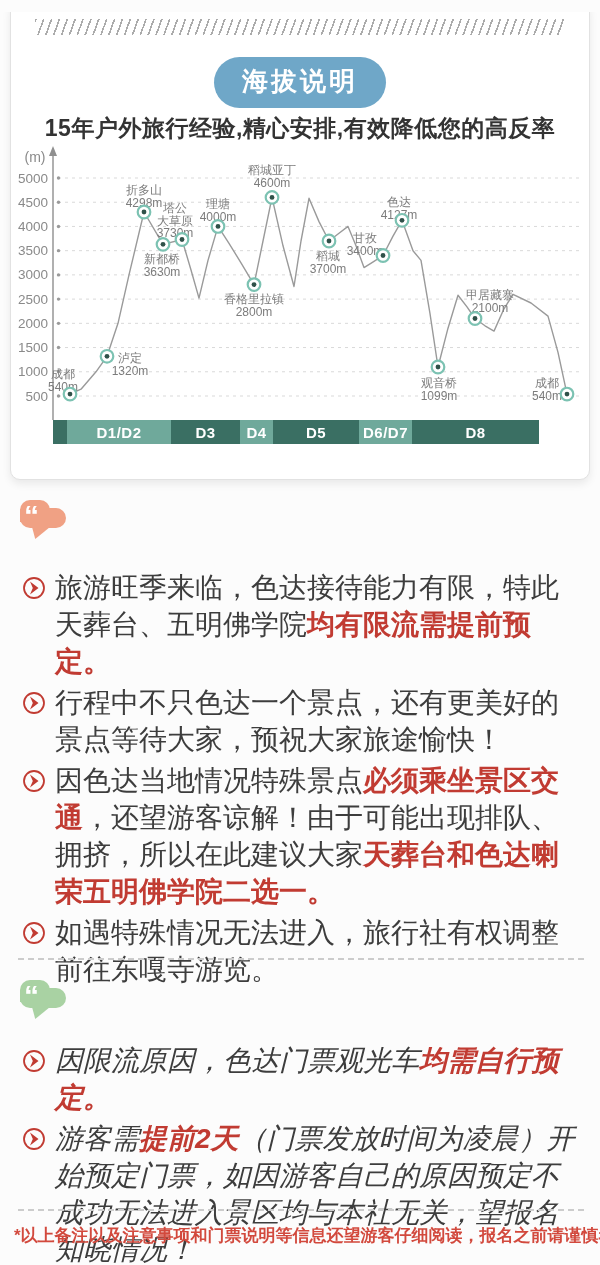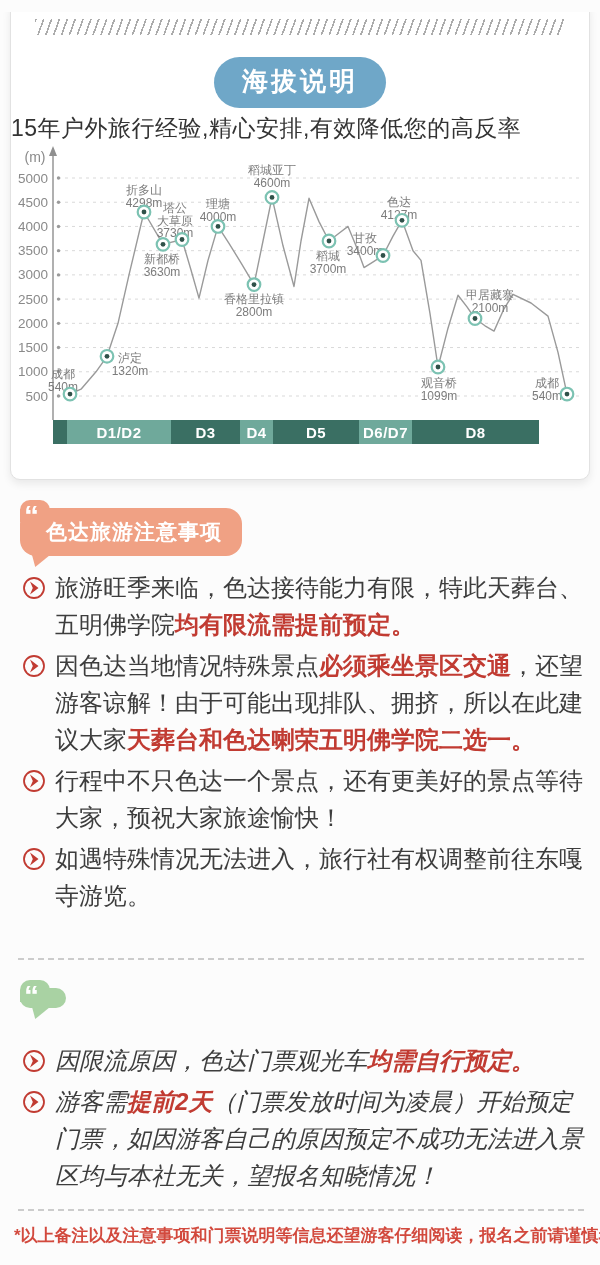--- a/index.html
+++ b/index.html
@@ -21,22 +21,22 @@
     position:absolute;left:24px;right:24px;top:18px;height:16px;
     background:repeating-linear-gradient(110deg,#ababab 0 1.6px,transparent 1.6px 7.4px);
   }
   .alt-pill{
     position:absolute;top:56px;left:50%;transform:translateX(-50%);
     background:#6FA7C8;color:#fff;
     font-size:26px;font-weight:bold;letter-spacing:3px;
     padding:7px 28px 9px 28px;border-radius:26px;white-space:nowrap;
   }
   .subtitle{
-    position:absolute;top:112px;left:0;width:100%;
-    font-size:23px;font-weight:400;color:#333;letter-spacing:0.5px;white-space:nowrap;
+    position:absolute;top:112px;left:0;width:100%;text-align:center;
+    font-size:23px;font-weight:700;color:#333;letter-spacing:0.5px;white-space:nowrap;
   }
   svg.chart{position:absolute;left:0;top:145px;display:block;}
 
   
   .bubble{
     position:absolute;color:#fff;font-size:21px;font-weight:bold;letter-spacing:1px;
     padding:10px 20px 10px 26px;border-radius:16px;white-space:nowrap;
   }
   .bubble .quote{
     position:absolute;top:-7px;left:4px;font-size:30px;font-weight:bold;color:#fff;line-height:1;
@@ -50,21 +50,21 @@
     background:inherit;
     clip-path:polygon(0 0,100% 0,18% 100%);
   }
   .bubble .quote{z-index:2;}
   .bubble .btxt{position:relative;z-index:1;}
 
   
   .blist{position:absolute;left:22px;width:566px;}
   .bullet{display:flex;align-items:flex-start;margin-bottom:4px;}
   .bullet .bicon{flex:none;width:24px;height:24px;margin:7px 9px 0 0;}
-  .bullet p{margin:0;width:528px;font-size:24px;line-height:37px;color:#3d3d3d;}
+  .bullet p{margin:0;width:528px;font-size:28px;line-height:37px;color:#3d3d3d;}
   .bullet .em{color:#C13B32;font-weight:bold;}
 
   .divider{position:absolute;left:18px;width:566px;border-top:2px dashed #cccccc;height:0;}
 
   .footnote{
     position:absolute;left:14px;top:1212px;width:580px;
     font-size:17px;font-weight:bold;color:#D2493D;letter-spacing:0px;white-space:nowrap;
   }
 </style>
 </head>
@@ -165,42 +165,42 @@
         <text x="489" text-anchor="middle" font-size="12" fill="#7c7c7c"><tspan x="489" y="288">甲居藏寨</tspan><tspan x="489" dy="12.5">2100m</tspan></text>
         <circle cx="474" cy="307.4888888888889" r="6.3" fill="#ffffff" stroke="#7CC2B2" stroke-width="2.2"></circle>
         <circle cx="474" cy="307.4888888888889" r="2.4" fill="#2F5149"></circle>
         <text x="546" text-anchor="middle" font-size="12" fill="#7c7c7c"><tspan x="546" y="376">成都</tspan><tspan x="546" dy="12.5">540m</tspan></text>
         <circle cx="566" cy="383.0622222222222" r="6.3" fill="#ffffff" stroke="#7CC2B2" stroke-width="2.2"></circle>
         <circle cx="566" cy="383.0622222222222" r="2.4" fill="#2F5149"></circle>
       </svg>
   </div>
 
   <div id="sections-root">
-      <div class="bubble" style="background: rgb(240, 161, 132); left: 20px; top: 496px;"><span class="quote-pad"></span><span class="quote">“</span><span class="btxt">色达旅游注意事项</span><span class="tail"></span></div>
+      <div class="bubble" style="background: rgb(240, 161, 132); left: 20px; top: 496px;"><span class="quote-pad"></span><span class="quote">“</span><span class="tail"></span></div>
       <div class="blist" style="top: 557px;">
         <div class="bullet">
           <span class="bicon"><svg width="24" height="24" viewBox="0 0 24 24">
               <circle cx="12" cy="12" r="10" fill="none" stroke="#C13B32" stroke-width="1.8"></circle>
               <polygon points="8,5.5 16.5,12 8,18.5 10.8,12" fill="#C13B32"></polygon>
             </svg></span>
           <p><span>旅游旺季来临，色达接待能力有限，特此天葬台、五明佛学院</span><span class="em">均有限流需提前预定。</span></p>
         </div>
         <div class="bullet">
           <span class="bicon"><svg width="24" height="24" viewBox="0 0 24 24">
               <circle cx="12" cy="12" r="10" fill="none" stroke="#C13B32" stroke-width="1.8"></circle>
               <polygon points="8,5.5 16.5,12 8,18.5 10.8,12" fill="#C13B32"></polygon>
             </svg></span>
+          <p><span>行程中不只色达一个景点，还有更美好的景点等待大家，预祝大家旅途愉快！</span></p>
+        </div>
+        <div class="bullet">
+          <span class="bicon"><svg width="24" height="24" viewBox="0 0 24 24">
+              <circle cx="12" cy="12" r="10" fill="none" stroke="#C13B32" stroke-width="1.8"></circle>
+              <polygon points="8,5.5 16.5,12 8,18.5 10.8,12" fill="#C13B32"></polygon>
+            </svg></span>
           <p><span>因色达当地情况特殊景点</span><span class="em">必须乘坐景区交通</span><span>，还望游客谅解！由于可能出现排队、拥挤，所以在此建议大家</span><span class="em">天葬台和色达喇荣五明佛学院二选一。</span></p>
-        </div>
-        <div class="bullet">
-          <span class="bicon"><svg width="24" height="24" viewBox="0 0 24 24">
-              <circle cx="12" cy="12" r="10" fill="none" stroke="#C13B32" stroke-width="1.8"></circle>
-              <polygon points="8,5.5 16.5,12 8,18.5 10.8,12" fill="#C13B32"></polygon>
-            </svg></span>
-          <p><span>行程中不只色达一个景点，还有更美好的景点等待大家，预祝大家旅途愉快！</span></p>
         </div>
         <div class="bullet">
           <span class="bicon"><svg width="24" height="24" viewBox="0 0 24 24">
               <circle cx="12" cy="12" r="10" fill="none" stroke="#C13B32" stroke-width="1.8"></circle>
               <polygon points="8,5.5 16.5,12 8,18.5 10.8,12" fill="#C13B32"></polygon>
             </svg></span>
           <p><span>如遇特殊情况无法进入，旅行社有权调整前往东嘎寺游览。</span></p>
         </div>
       </div>
       <div class="bubble" style="background: rgb(169, 210, 163); left: 20px; top: 976px;"><span class="quote-pad"></span><span class="quote">“</span><span class="tail"></span></div>

